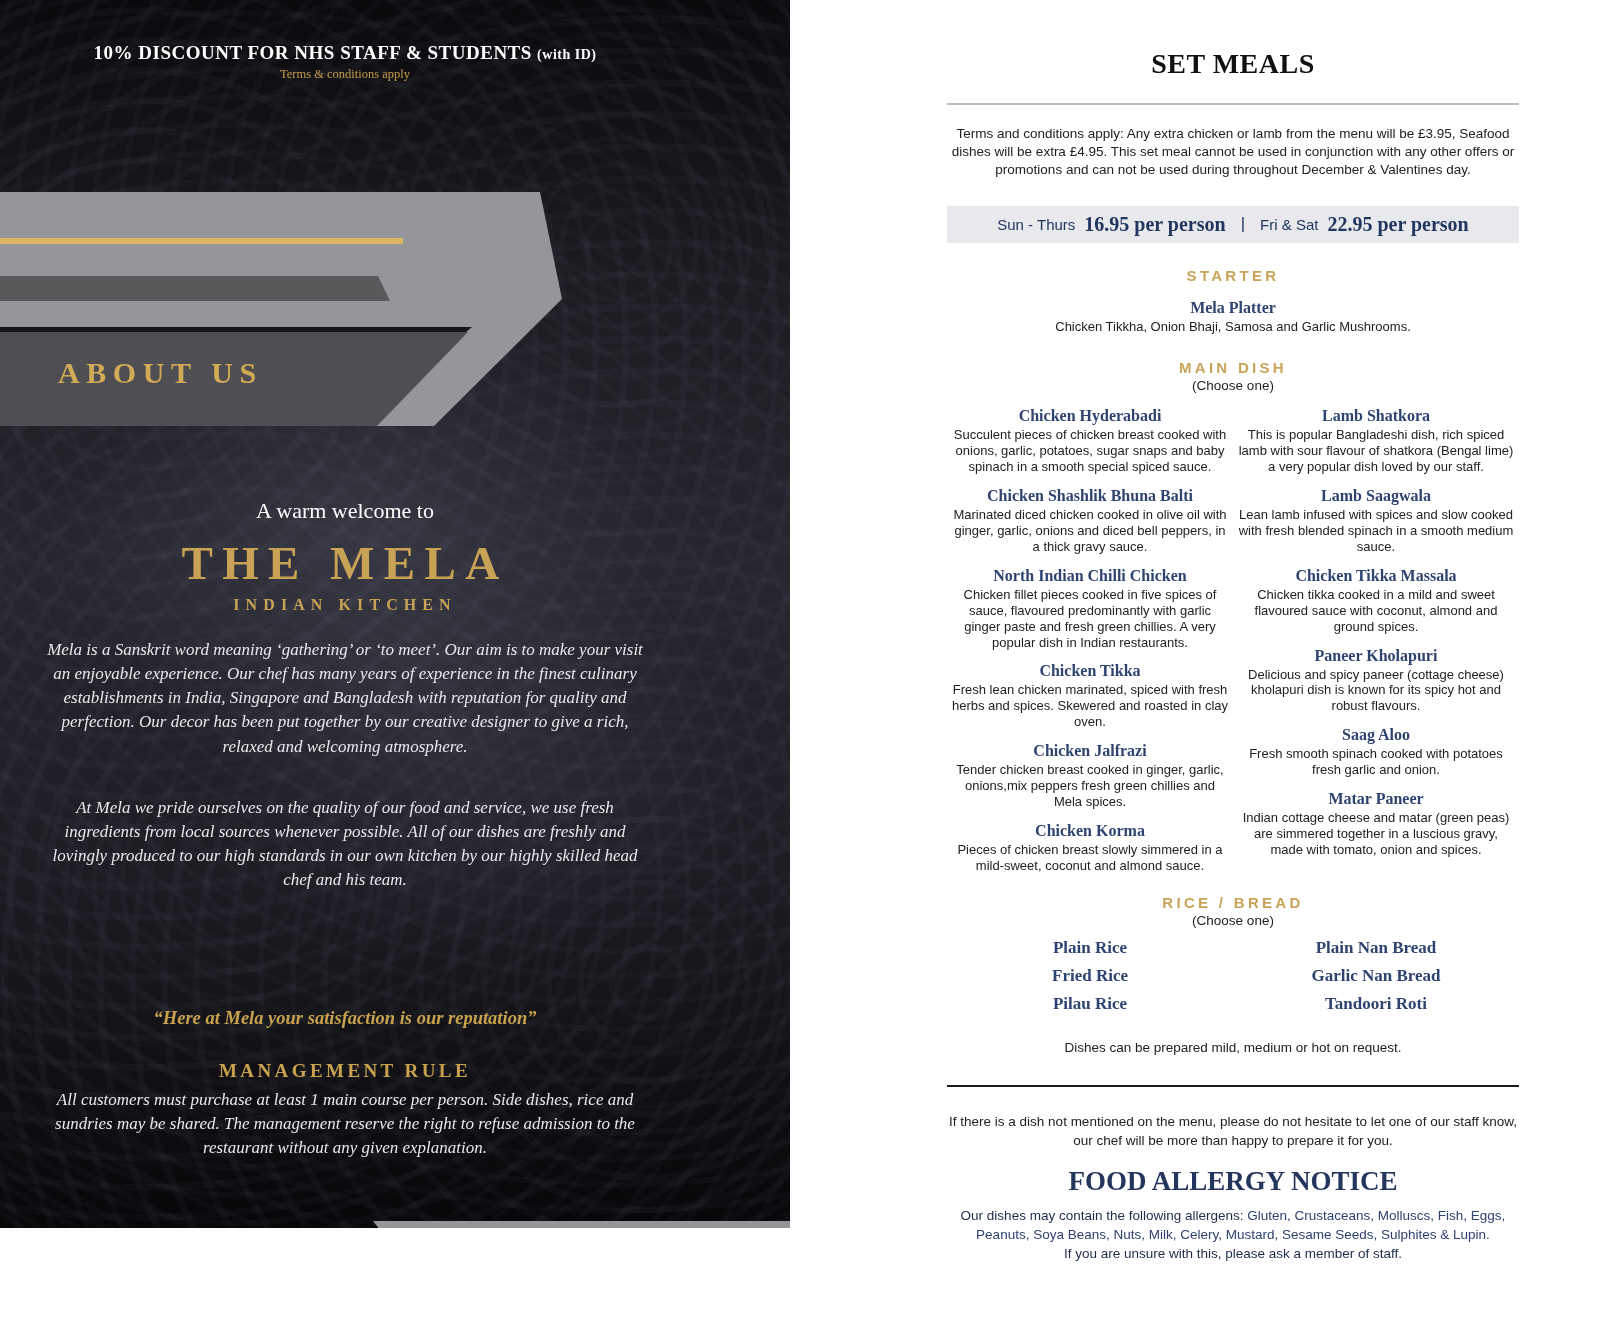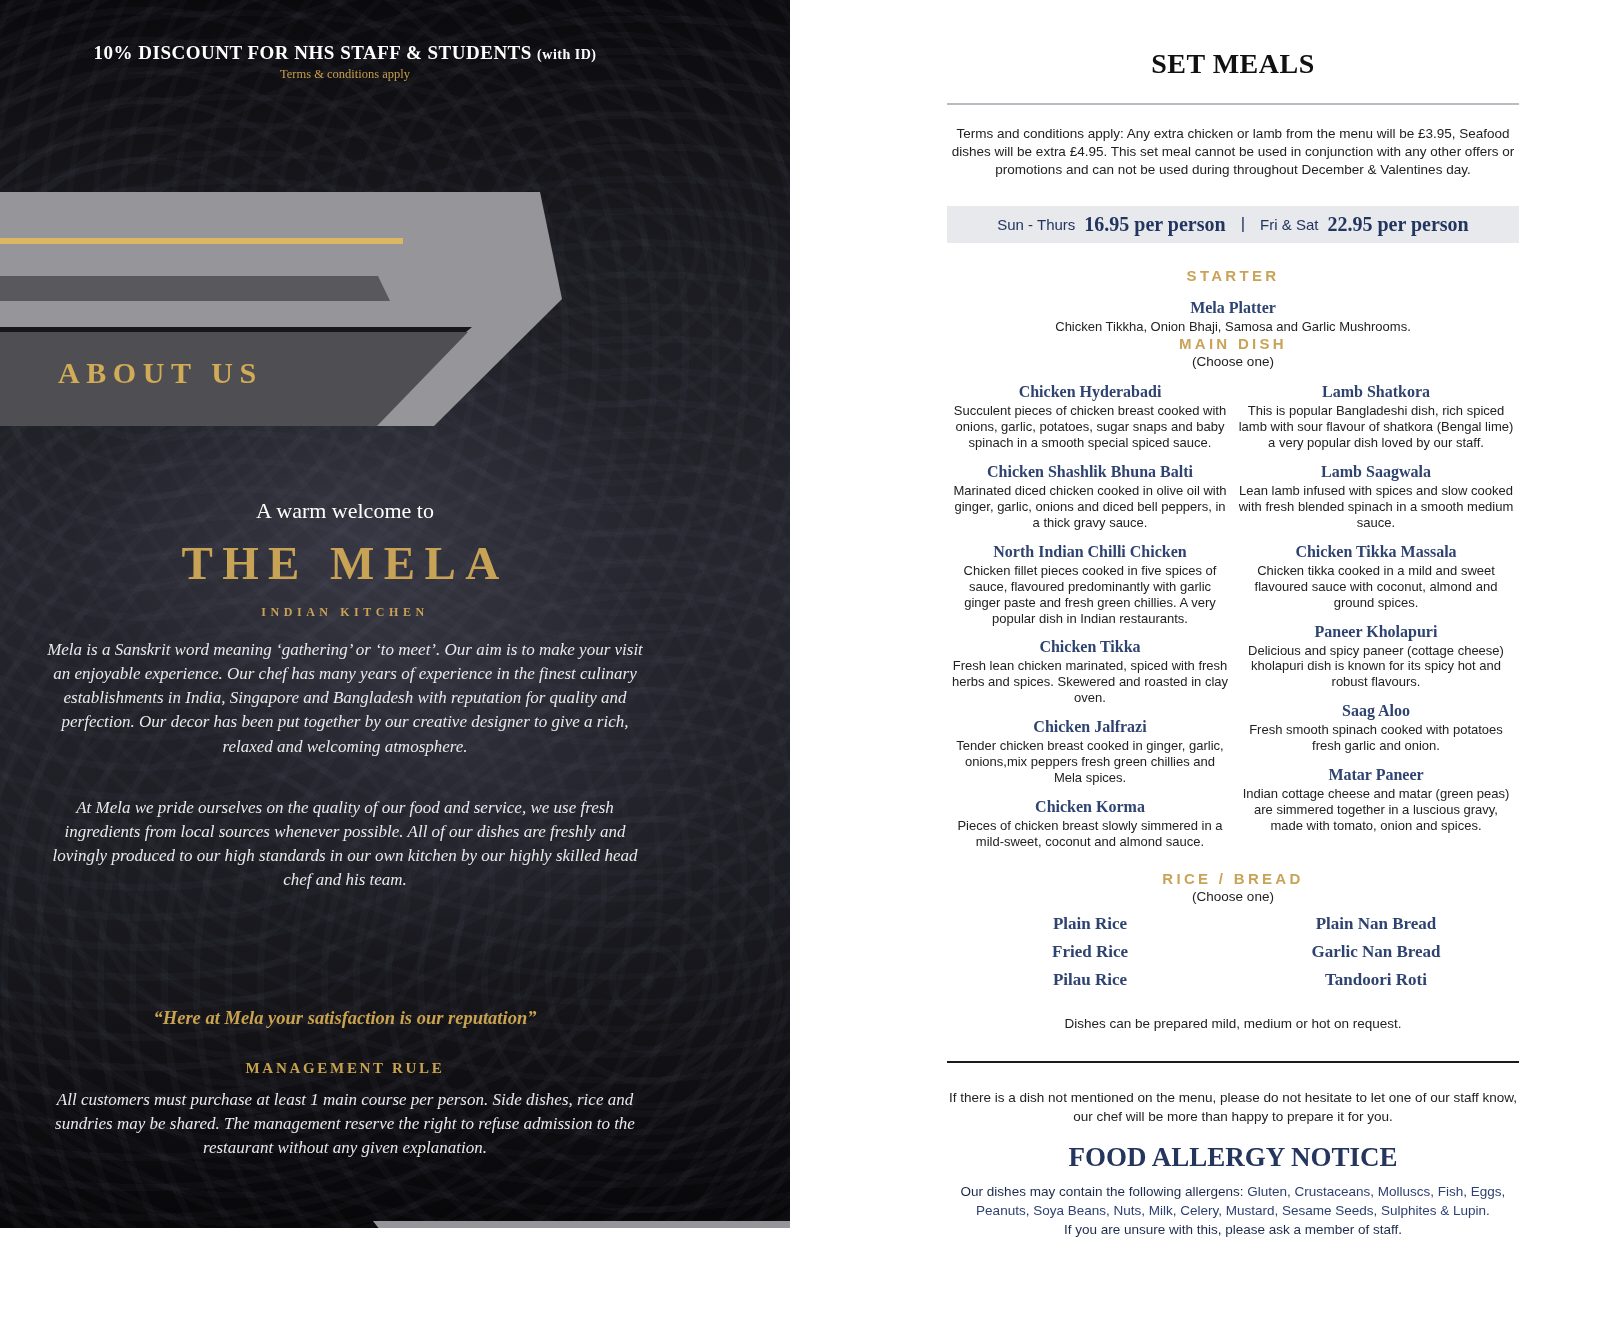--- a/index.html
+++ b/index.html
@@ -43,31 +43,31 @@
   .slab-bottom{left:373px;top:1221px;width:417px;height:98px;background:#96969a;
     clip-path:polygon(0 0,417px 0,417px 98px,76px 98px);}
   .gold-line-bottom{left:466px;top:1254px;width:324px;height:6px;background:#dcb761;}
   .stripe-bottom{left:440px;top:1267px;width:350px;height:24px;background:#82828a;
     clip-path:polygon(0 0,350px 0,350px 24px,19px 24px);}
 
   .welcome{top:498px;}
   .welcome-intro{font-family:"Liberation Serif",serif;font-size:22px;color:#ffffff;}
   .welcome-title{font-family:"Liberation Serif",serif;font-weight:bold;font-size:47px;
     letter-spacing:.2em;color:#c8a255;margin-top:12px;white-space:nowrap;}
-  .welcome-sub{font-family:"Liberation Serif",serif;font-weight:bold;font-size:12px;
-    letter-spacing:.38em;color:#c8a255;margin-top:15px;}
+  .welcome-sub{font-family:"Liberation Serif",serif;font-weight:bold;font-size:16px;
+    letter-spacing:.38em;color:#c8a255;margin-top:6px;}
 
   .lp-para{font-family:"Liberation Serif",serif;font-style:italic;font-size:17px;
     line-height:1.42;color:#e9e9ec;}
   .para1{top:638px;}
   .para2{top:796px;}
   .para3{top:910px;}
   .quote{top:1008px;font-family:"Liberation Serif",serif;font-style:italic;font-weight:bold;
     font-size:18.5px;color:#c8a24e;}
-  .mgmt-title{top:1060px;font-family:"Liberation Serif",serif;font-weight:bold;font-size:15px;
+  .mgmt-title{top:1060px;font-family:"Liberation Serif",serif;font-weight:bold;font-size:19px;
     letter-spacing:.18em;color:#c8a24e;}
   .mgmt-text{top:1088px;}
 
   
   .page-right{position:absolute;left:790px;top:0;width:810px;height:1319px;background:#ffffff;}
   .rp-content{position:absolute;left:157px;top:0;width:572px;text-align:center;color:#1c1c1e;}
 
   .rp-title{margin-top:48px;font-family:"Liberation Serif",serif;font-weight:bold;
     font-size:28px;letter-spacing:.5px;color:#111111;}
   .rule-gray{margin-top:23px;border:0;border-top:2px solid #b9bcc1;}
@@ -78,21 +78,21 @@
   .price-label{font-size:15px;}
   .price-value{font-family:"Liberation Serif",serif;font-weight:bold;font-size:20px;}
   .price-sep{font-size:17px;padding:0 6px;}
 
   .sect-heading{font-weight:bold;font-size:15px;letter-spacing:.22em;color:#c9a458;}
   .sect-note{font-size:13.5px;color:#222;margin-top:2px;}
   .starter-head{margin-top:24px;}
   .dish-name{font-family:"Liberation Serif",serif;font-weight:bold;font-size:16px;color:#2e4370;}
   .dish-desc{font-size:13px;line-height:1.23;color:#222;margin-top:2px;}
   .starter-name{margin-top:15px;}
-  .main-head{}
+  .main-head{margin-top:24px;}
 
   .dish-cols{display:flex;margin-top:14px;}
   .dish-col{width:50%;display:flex;flex-direction:column;gap:12px;}
   .dish-col .dish{padding:0 4px;}
 
   .rice-head{margin-top:20px;}
   .choice-cols{display:flex;margin-top:10px;}
   .choice-col{width:50%;display:flex;flex-direction:column;gap:8px;}
   .choice-item{font-family:"Liberation Serif",serif;font-weight:bold;font-size:17px;color:#2e4370;}
 

